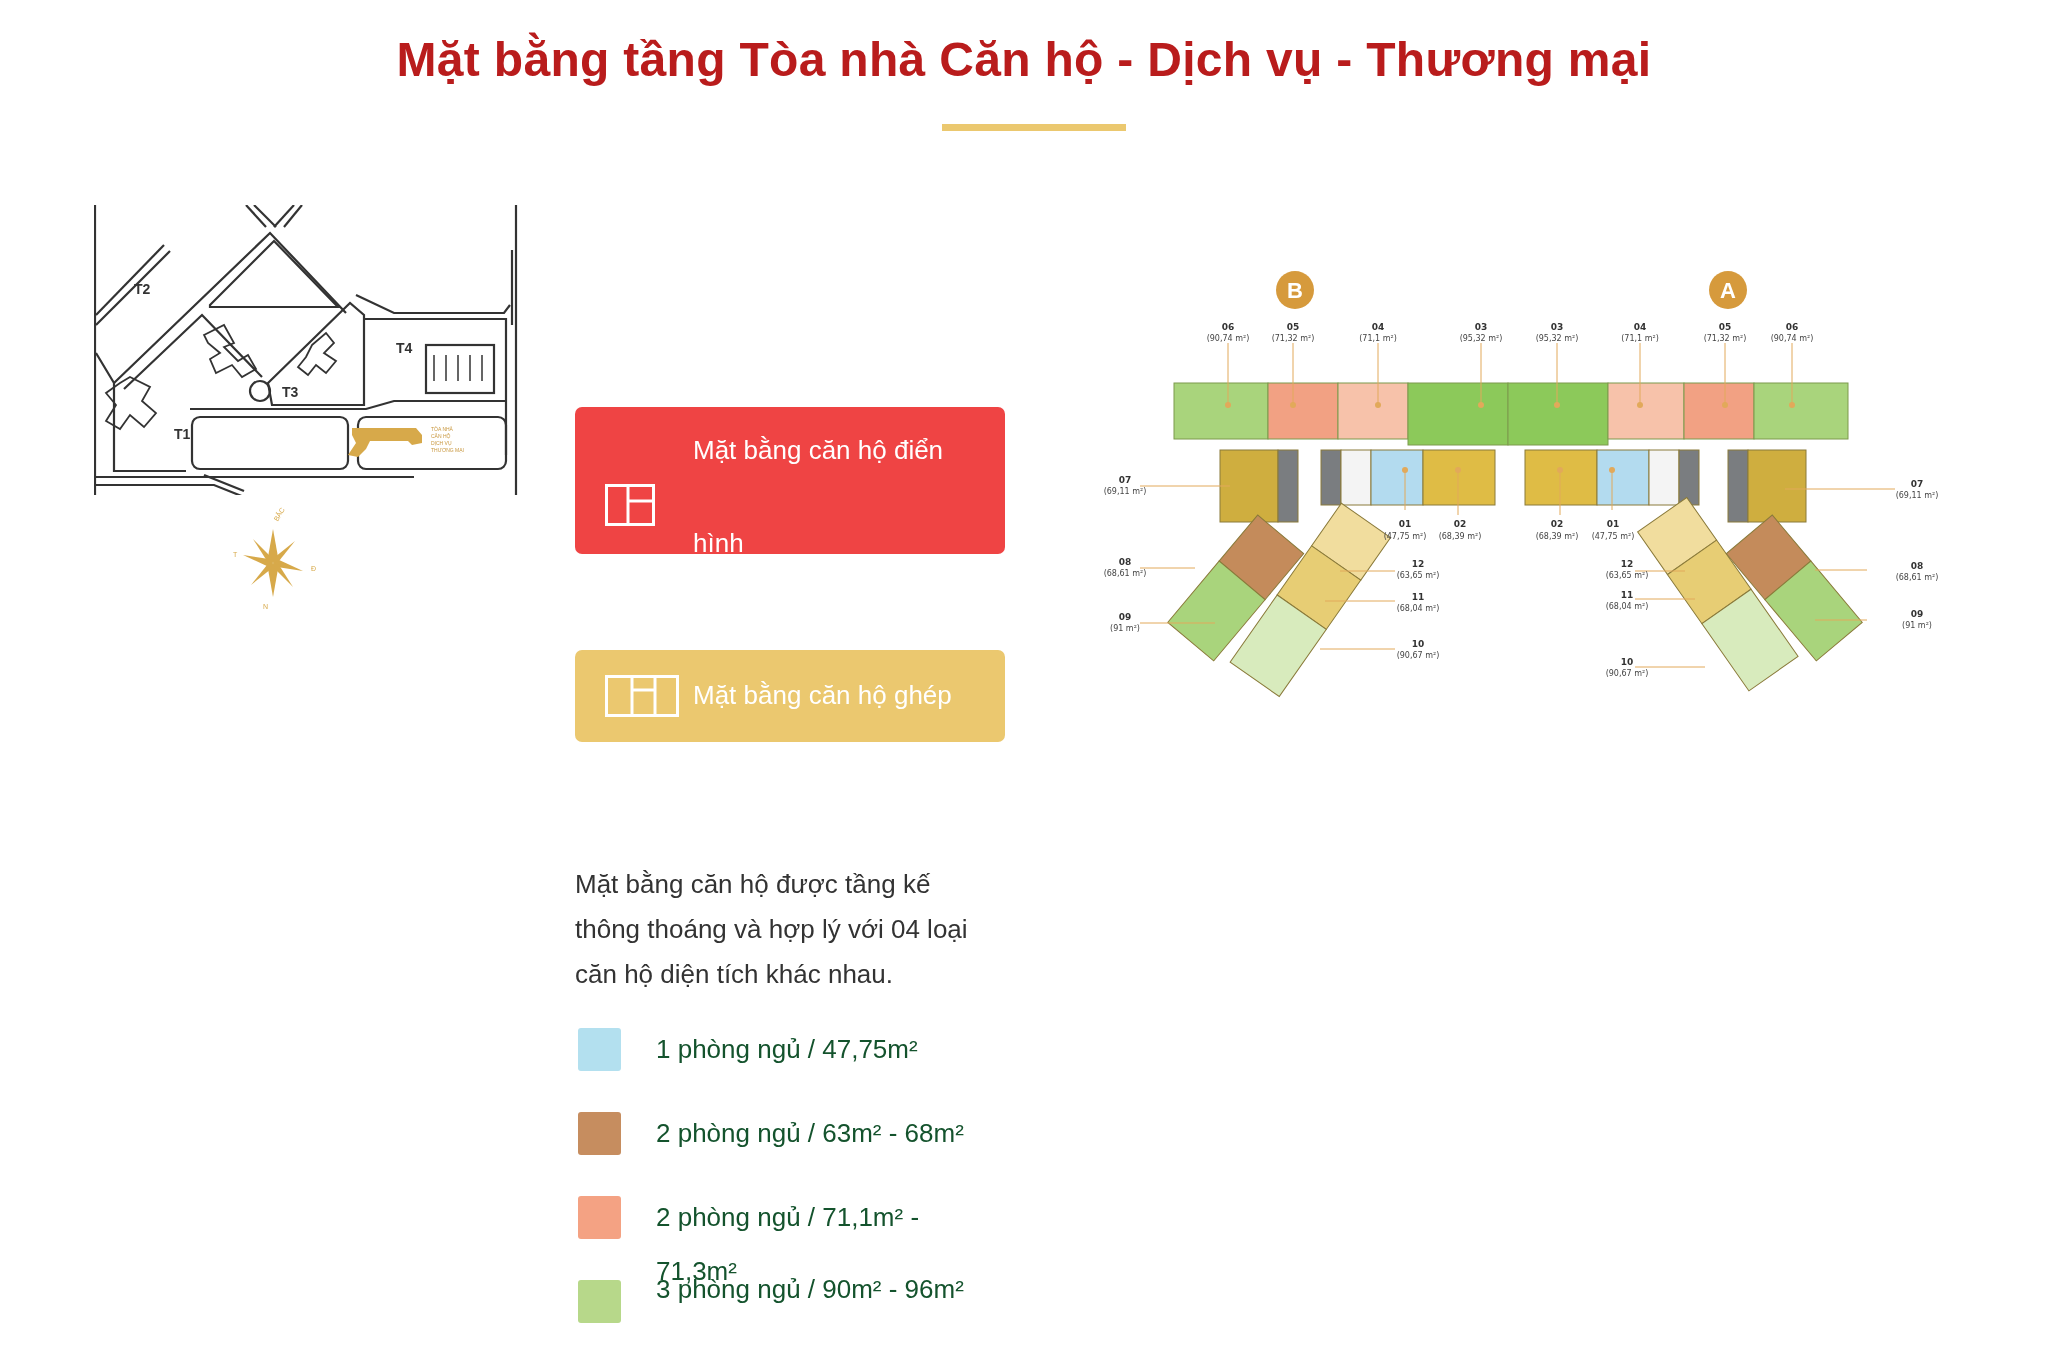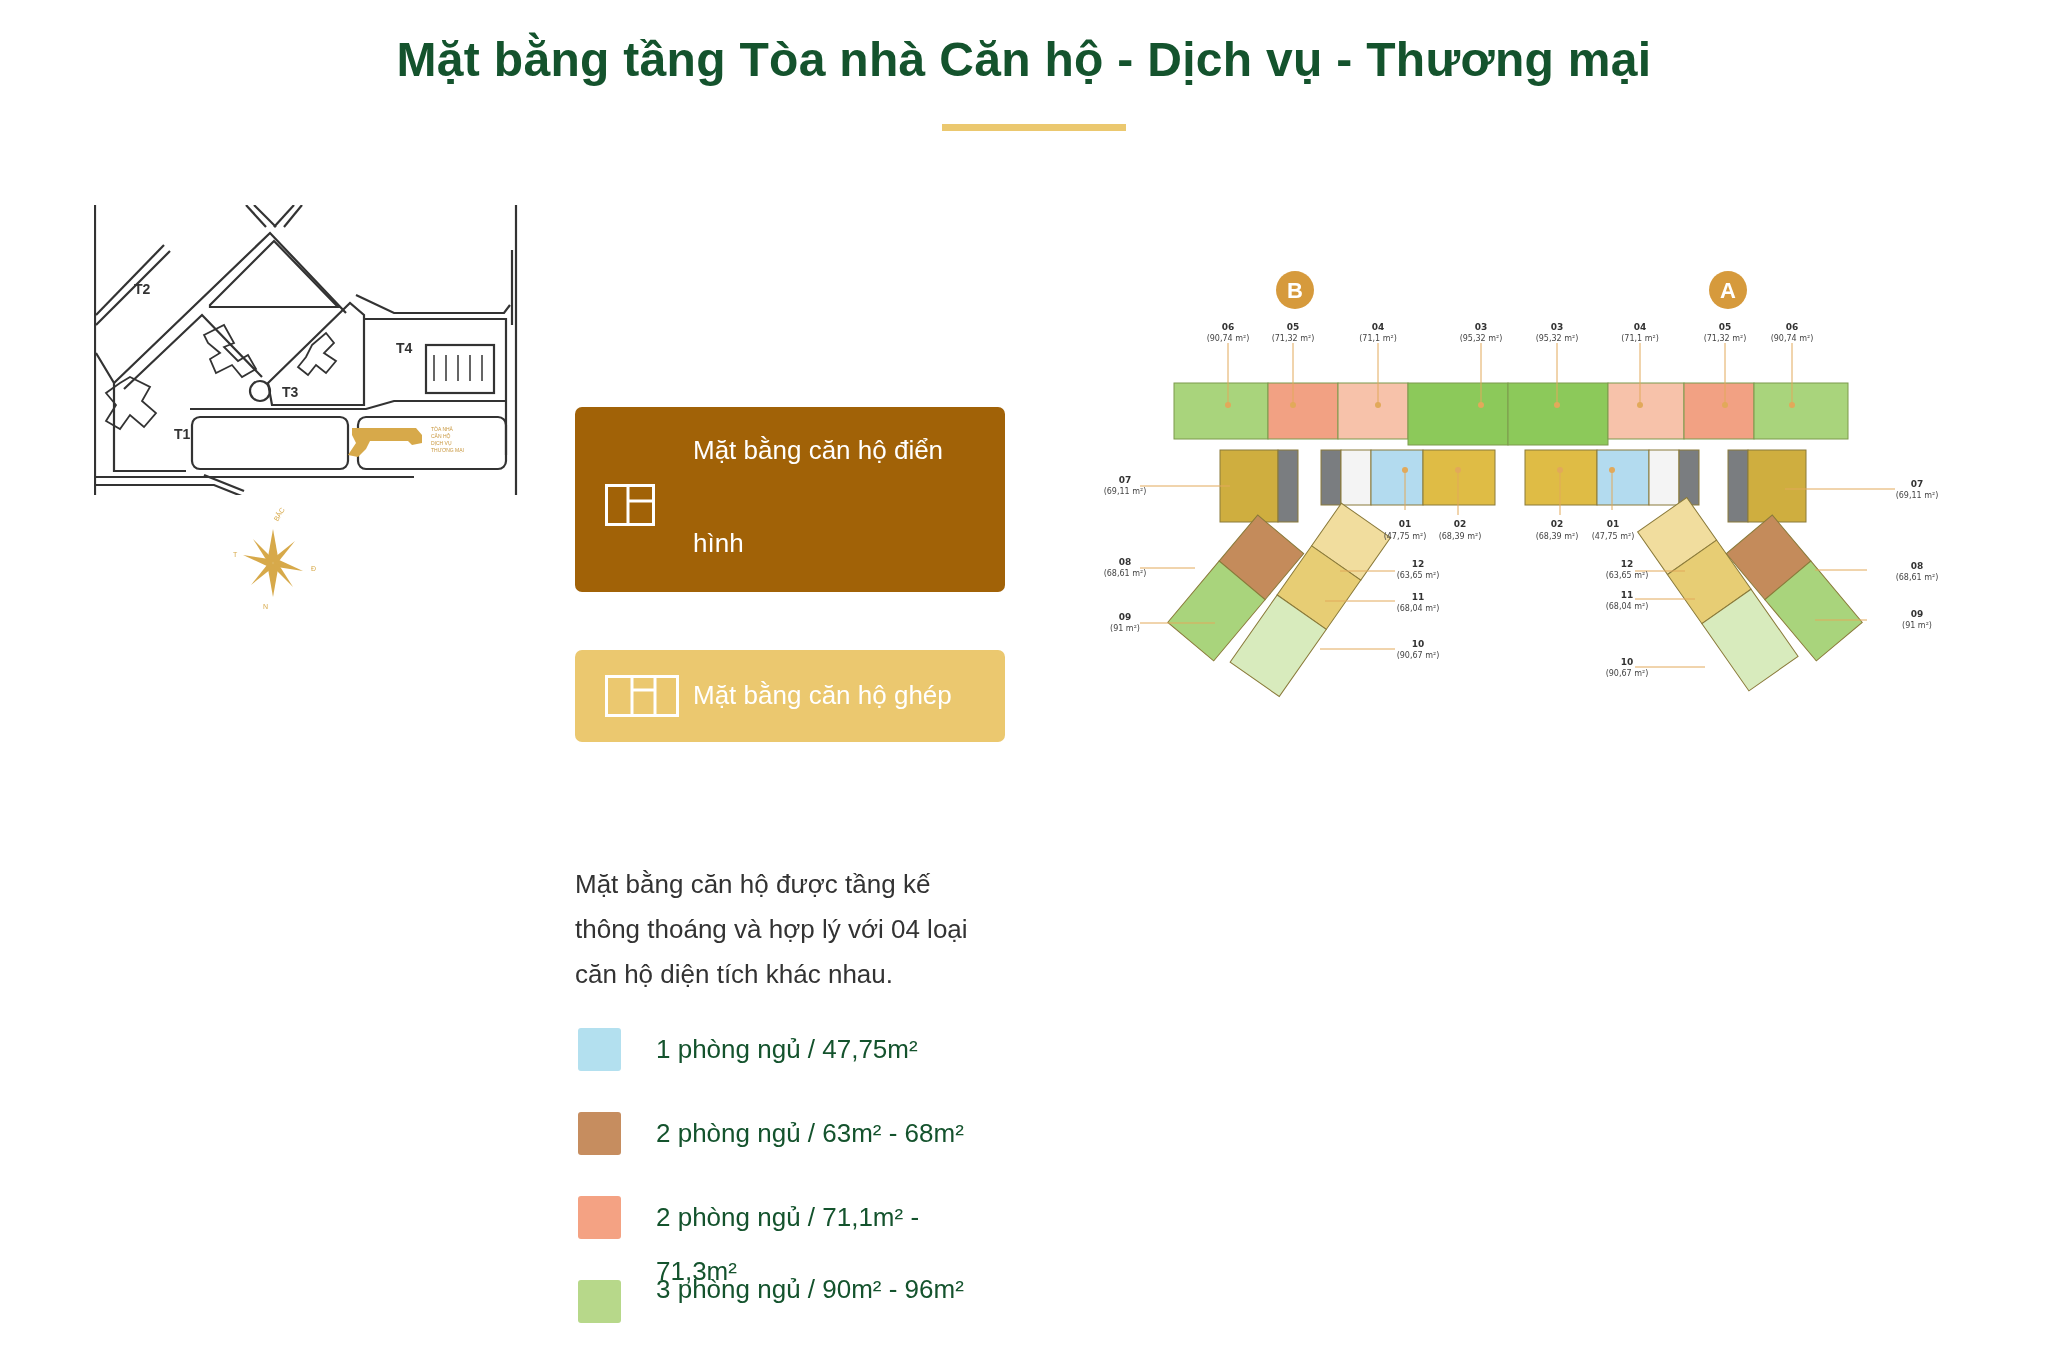--- a/index.html
+++ b/index.html
@@ -1,38 +1,38 @@
 <!DOCTYPE html>
 <html><head>
 <meta charset="utf-8">
 <style>
   * { box-sizing: border-box; margin: 0; padding: 0; }
   html, body { width: 2048px; height: 1353px; background: #ffffff; overflow: hidden; }
   body { position: relative; font-family: "Liberation Sans", sans-serif; color: #333333; }
 
   .page-title {
     position: absolute; left: 0; top: 32px; width: 2048px;
-    text-align: center; font-size: 48px; font-weight: bold; color: #14532d;
+    text-align: center; font-size: 48px; font-weight: bold; color: #b91c1c;
     letter-spacing: 0.3px;
   }
   .title-underline {
     position: absolute; left: 942px; top: 124px; width: 184px; height: 7px;
     background: #ebc86f;
   }
 
   
   .site-map { position: absolute; left: 86px; top: 205px; width: 425px; height: 290px; padding-left: 8px; }
   .compass { position: absolute; left: 225px; top: 505px; width: 100px; height: 110px; }
 
   
   .btn {
     position: absolute; left: 575px; width: 430px; border-radius: 7px;
     color: #ffffff; font-size: 26px; cursor: pointer;
   }
-  .btn-typical { top: 407px; height: 185px; background: #a16207; }
+  .btn-typical { top: 407px; height: 147px; background: #ef4444; }
   .btn-combined { top: 650px; height: 92px; background: #ebc86f; }
   .btn .ico { position: absolute; left: 30px; }
   .btn-typical .ico { top: 77px; width: 50px; height: 42px; }
   .btn-combined .ico { top: 25px; width: 74px; height: 42px; }
   .btn-typical .lbl1 { position: absolute; left: 118px; top: 28px; }
   .btn-typical .lbl2 { position: absolute; left: 118px; top: 121px; }
   .btn-combined .lbl { position: absolute; left: 118px; top: 30px; text-align: center; }
 
   
   .desc {

